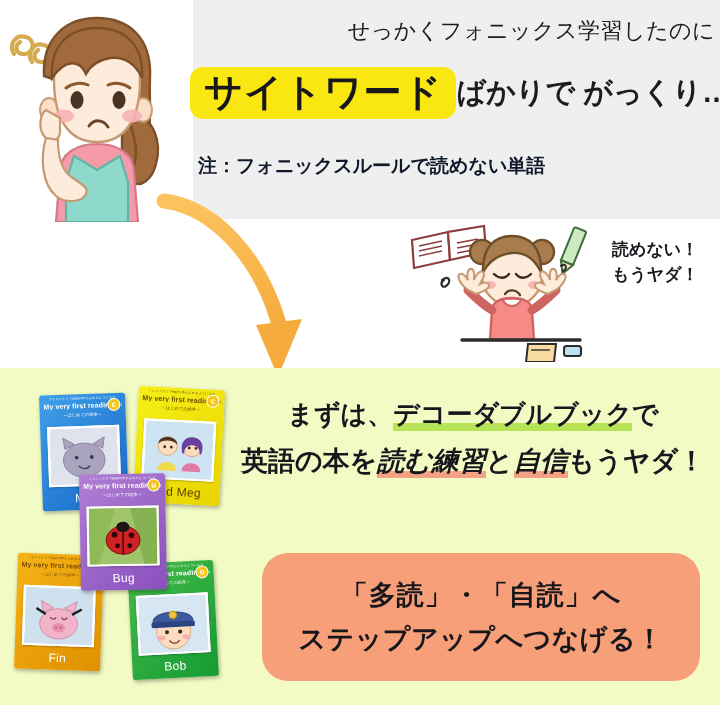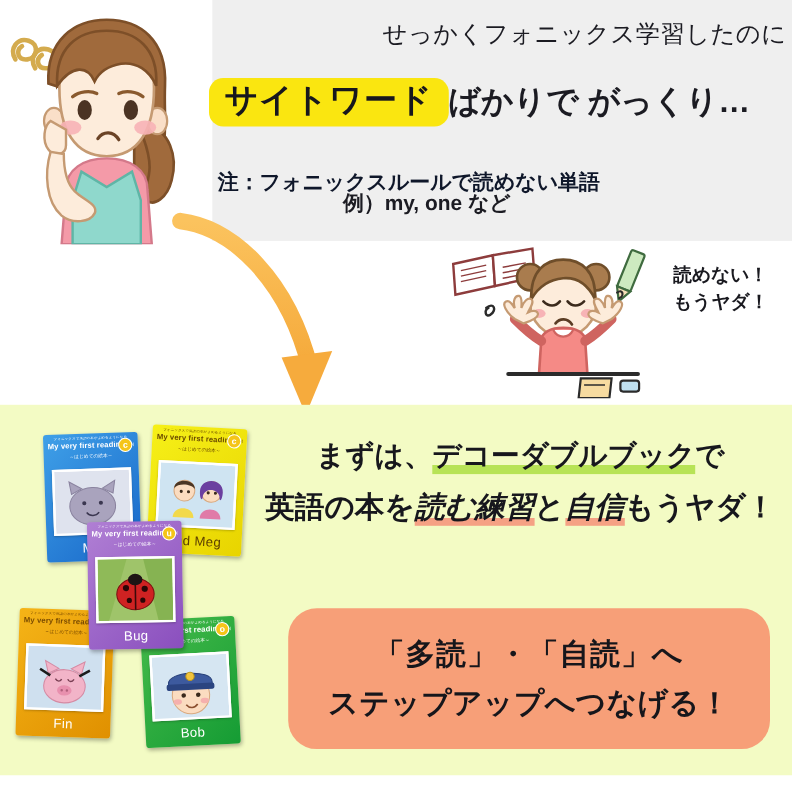--- a/index.html
+++ b/index.html
@@ -46,21 +46,21 @@
     width: 530px;
     height: 54px;
     display: flex;
     align-items: center;
   }
 
   .sight-chip {
     background: #fae610;
     border-radius: 13px;
     padding: 6px 14px 8px 14px;
-    font-size: 30px;
+    font-size: 38px;
     font-weight: bold;
     color: #17171d;
     letter-spacing: 1px;
     line-height: 1.0;
     white-space: nowrap;
   }
 
   .sight-tail {
     font-size: 29px;
     font-weight: bold;
@@ -280,21 +280,20 @@
   </svg>
 
   <div class="headline">せっかくフォニックス学習したのに</div>
 
   <div class="sight-row">
     <span class="sight-chip">サイトワード</span>
     <span class="sight-tail">ばかりで がっくり…</span>
   </div>
 
   <div class="note-line1">注：フォニックスルールで読めない単語</div>
-  <div class="note-line2">例）my, one など</div>
 
   <svg class="arrow-wrap" viewBox="0 0 190 200">
     <defs>
       <linearGradient id="argrad" x1="0" y1="0" x2="0" y2="1">
         <stop offset="0%" stop-color="#fbc35e"></stop>
         <stop offset="100%" stop-color="#f5a93a"></stop>
       </linearGradient>
     </defs>
     <path d="M14 16 C62 22 112 70 132 150" fill="none" stroke="url(#argrad)" stroke-width="15" stroke-linecap="round"></path>
     <path d="M106 140 L152 134 L128 192 Z" fill="#f6ab3d"></path>

